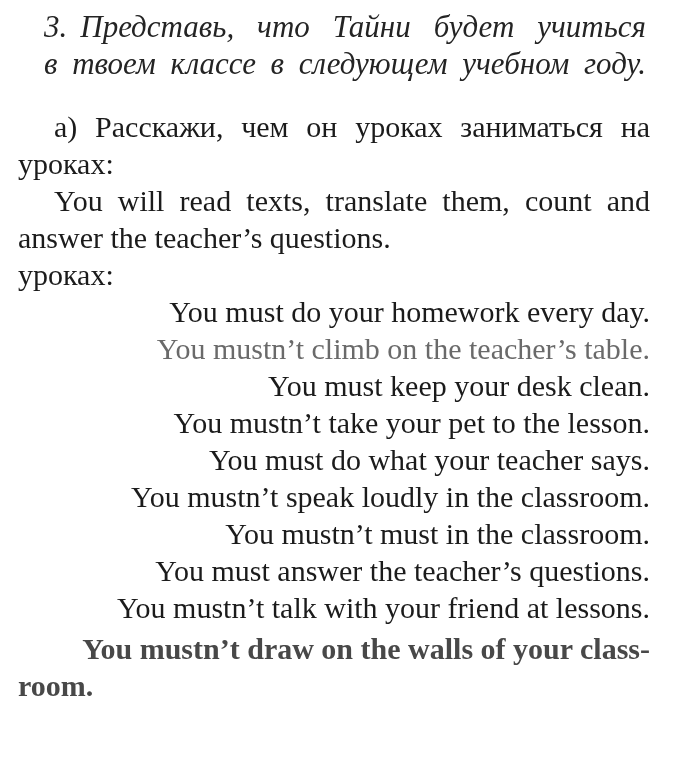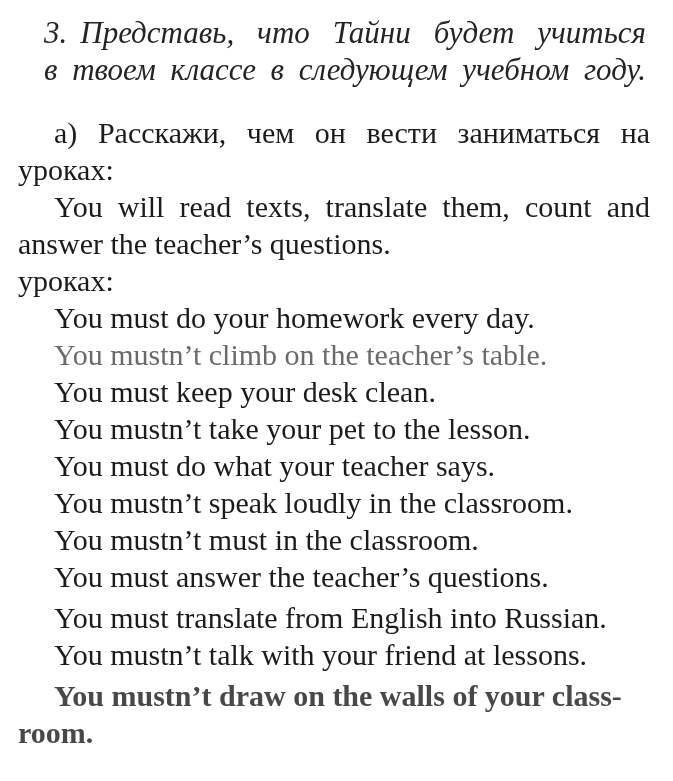--- a/index.html
+++ b/index.html
@@ -5,21 +5,21 @@
   html, body {
     margin: 0;
     padding: 0;
     background: #ffffff;
   }
   .page {
     position: relative;
     width: 673px;
     height: 781px;
     box-sizing: border-box;
-    padding: 14px 23px 0 18px;
+    padding: 8px 23px 0 18px;
     background: var(--background, #ffffff);
     color: var(--ink, #1b1b1b);
     font-family: "Liberation Serif", serif;
     overflow: hidden;
   }
   
   .heading {
     margin: 0 4px 26px 26px;
     font-style: italic;
     font-size: 31px;
@@ -32,57 +32,56 @@
   }
   .heading .num {
     margin-right: 13px;
   }
   
   .bline {
     font-size: 30px;
     line-height: 37px;
     text-align: left;
   }
-  .indent { text-indent: 36px; }
+  .indent { text-indent: 36px; text-align: right; }
   .stretch {
     text-align: justify;
     text-align-last: justify;
   }
   .faded { color: var(--faded-ink, #6a6a6a); }
   .soft  { color: var(--soft-ink, #4a4a4a); font-weight: bold; }
   .gap   { margin-top: 4px; }
 </style>
 </head>
 <body>
 
 <div class="page">
 
   <div class="heading">
     <div class="h-line">
       <span class="num">3.</span><span>Представь, что Тайни будет учиться</span>
     </div>
     <div class="h-line">в твоем классе в следующем учебном году.</div>
   </div>
 
-  <div class="bline indent stretch">а) Расскажи, чем он вести заниматься на</div>
+  <div class="bline indent stretch">а) Расскажи, чем он уроках заниматься на</div>
   <div class="bline">уроках:</div>
 
   <div class="bline indent stretch">You will read texts, translate them, count and</div>
   <div class="bline">answer the teacher’s questions.</div>
 
   <div class="bline">уроках:</div>
 
   <div>
     <div class="bline indent">You must do your homework every day.</div>
     <div class="bline indent faded">You mustn’t climb on the teacher’s table.</div>
     <div class="bline indent">You must keep your desk clean.</div>
     <div class="bline indent">You mustn’t take your pet to the lesson.</div>
     <div class="bline indent">You must do what your teacher says.</div>
     <div class="bline indent">You mustn’t speak loudly in the classroom.</div>
     <div class="bline indent">You mustn’t must in the classroom.</div>
     <div class="bline indent">You must answer the teacher’s questions.</div>
-    <div class="bline indent gap">You must translate from English into Russian.</div>
     <div class="bline indent">You mustn’t talk with your friend at lessons.</div>
     <div class="bline indent gap soft">You mustn’t draw on the walls of your class-</div>
     <div class="bline soft">room.</div>
   </div>
 
 </div>
 
 </body></html>

